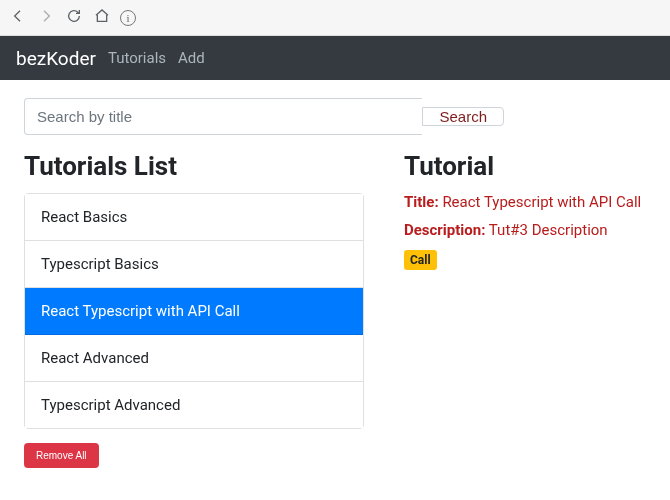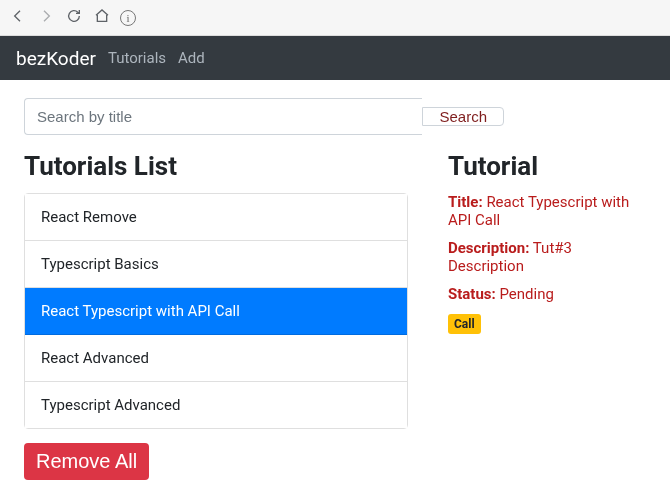--- a/index.html
+++ b/index.html
@@ -96,21 +96,21 @@
       border: 1px solid #ced4da;
       background: #fff;
       border-radius: 0 4px 4px 0;
       color: #7f1d1d;
       cursor: pointer;
     }
     .content-row {
       display: flex;
       gap: 40px;
     }
-    .left-col { width: 384px; }
+    .left-col { width: 340px; }
     .right-col { flex: 1; }
     h2 {
       font-size: 26px;
       font-weight: 700;
       margin: 0 0 12px;
       color: #212529;
     }
     .list {
       border: 1px solid rgba(0,0,0,0.125);
       border-radius: 4px;
@@ -123,21 +123,21 @@
       background: #fff;
     }
     .list-item:last-child { border-bottom: none; }
     .list-item.active {
       background: #007bff;
       color: #fff;
     }
     .remove-btn {
       margin-top: 14px;
       padding: 7px 12px;
-      font-size: 20px;
+      font-size: 10px;
       border: none;
       border-radius: 4px;
       background: #dc3545;
       color: #fff;
       cursor: pointer;
     }
     .detail-row {
       font-size: 15px;
       margin-bottom: 10px;
       color: #b91c1c;
@@ -188,39 +188,35 @@
 <div class="container">
   <div class="search-row">
     <input class="search-input" placeholder="Search by title" style="">
     <button class="search-btn">Search</button>
   </div>
 
   <div class="content-row">
     <div class="left-col">
       <h2>Tutorials List</h2>
       <div class="list">
-        <div class="list-item">React Remove</div>
+        <div class="list-item">React Basics</div>
         <div class="list-item">Typescript Basics</div>
         <div class="list-item active">React Typescript with API Call</div>
         <div class="list-item">React Advanced</div>
         <div class="list-item">Typescript Advanced</div>
       </div>
       <button class="remove-btn">Remove All</button>
     </div>
 
     <div class="right-col">
       <h2>Tutorial</h2>
       <div class="detail-row">
         <strong>Title:</strong>
         <span>React Typescript with API Call</span>
       </div>
       <div class="detail-row">
         <strong>Description:</strong>
         <span>Tut#3 Description</span>
       </div>
-      <div class="detail-row">
-        <strong>Status:</strong>
-        <span>Pending</span>
-      </div>
       <span class="edit-badge">Call</span>
     </div>
   </div>
 </div>
 
 </body></html>

